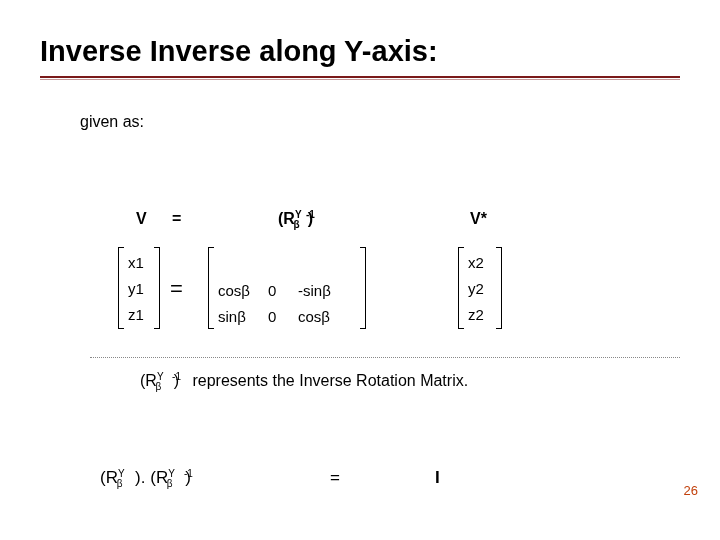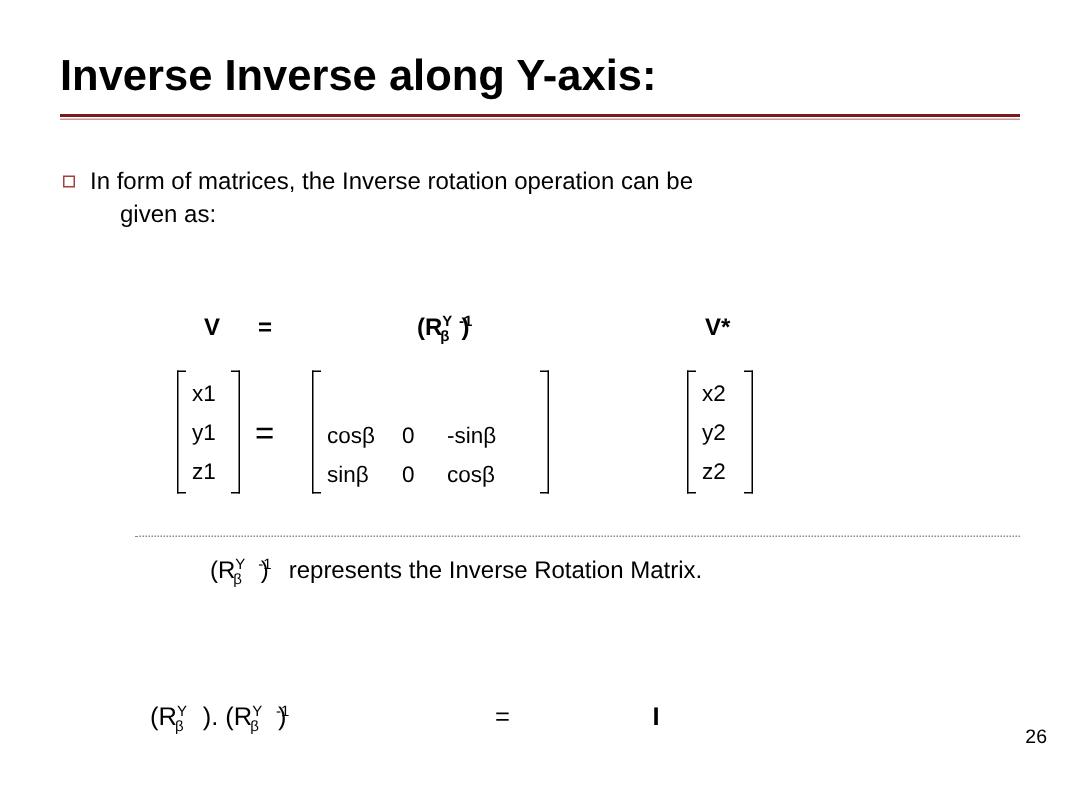--- a/index.html
+++ b/index.html
@@ -109,21 +109,21 @@
   }
   .identity .lhs { position: absolute; left: 100px; }
   .identity .mid { position: absolute; left: 330px; }
   .identity .rhs { position: absolute; left: 435px; font-weight: bold; }
 
   .pagenum {
     position: absolute;
     right: 22px;
     bottom: 42px;
     font-size: 13px;
-    color: #000000;
+    color: #c2410c;
   }
 
   .bullet-sq {
     display: inline-block;
     width: 8px;
     height: 8px;
     border: 1px solid #a04040;
     margin-right: 10px;
     position: relative;
     top: -1px;
@@ -135,24 +135,20 @@
 
 <div class="title-wrap">
   <div class="title">Inverse Inverse along Y-axis:</div>
 </div>
 <div class="rule">
   <div class="rule-main"></div>
   <div class="rule-shadow"></div>
 </div>
 
 <div class="intro">
-  <div class="intro-line1">
-    <span class="bullet-sq"></span>
-    <span>In form of matrices, the Inverse rotation operation can be</span>
-  </div>
   <div class="indent-line">given as:</div>
 </div>
 
 <div class="eqrow">
   <span class="v-label">V</span>
   <span class="eq-label">=</span>
   <span class="r-label">
     <span>(R</span><span class="r-sup">Y</span><span class="r-sub">β</span><span>)</span><span class="r-exp">-1</span>
   </span>
   <span class="vstar-label">V*</span>

